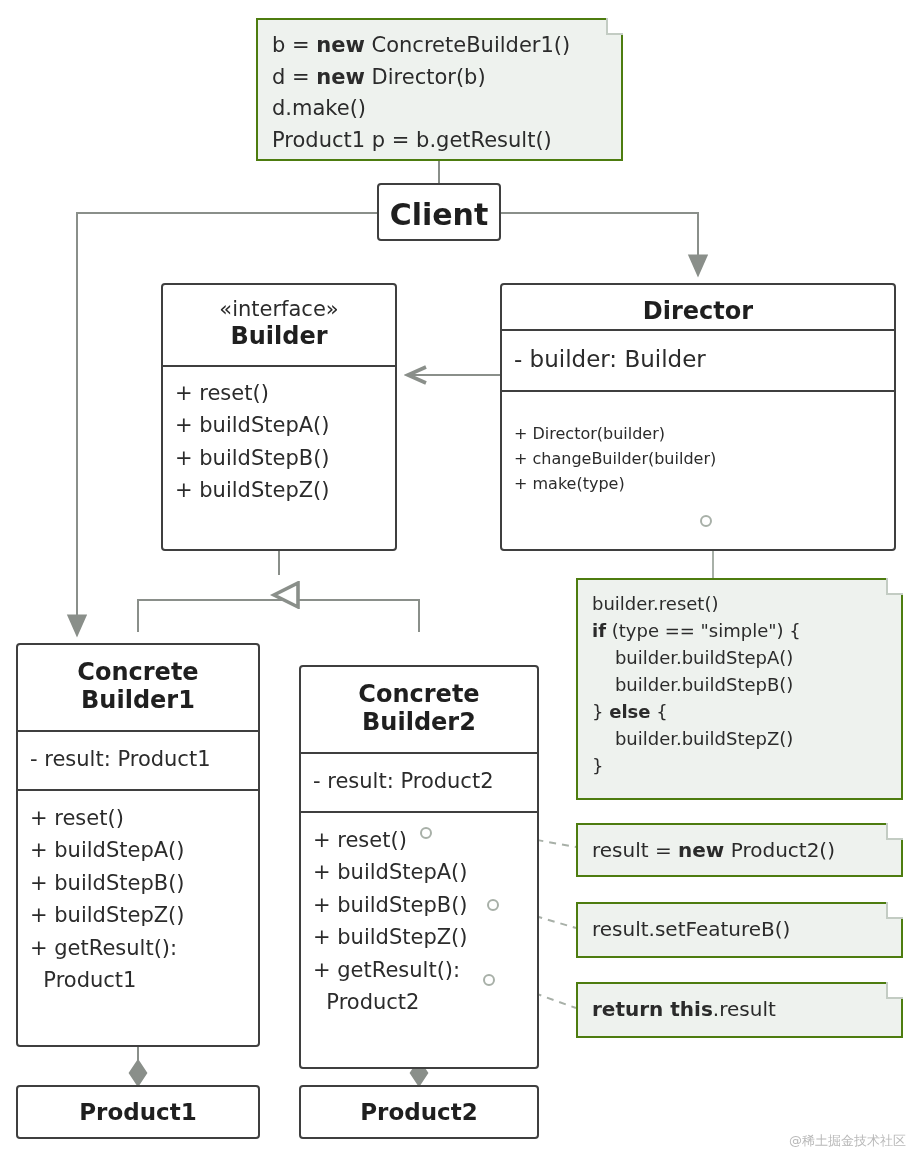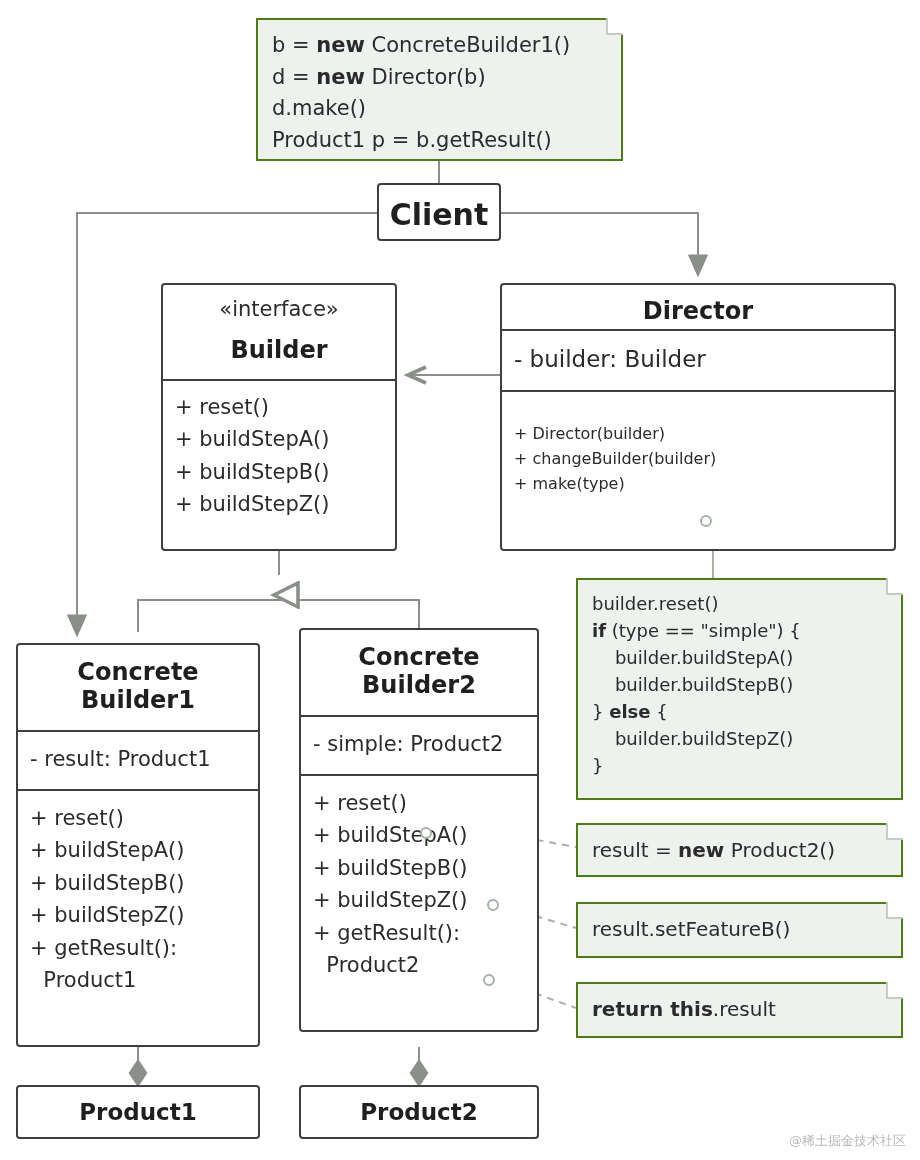--- a/index.html
+++ b/index.html
@@ -39,21 +39,21 @@
     font-weight: bold;
     color: #1f1f1f;
     padding: 10px 8px 12px 8px;
     line-height: 1.15;
   }
   .box .title .iface {
     display: block;
     font-weight: normal;
     font-size: 21px;
     color: #2b2b2b;
-    margin-bottom: 16px;
+    margin-bottom: 2px;
   }
   .box .divider {
     height: 2px;
     background: #3f3f3f;
   }
   .box .section {
     padding: 7px 12px 9px 12px;
     color: #2b2b2b;
   }
   .box .section .line {
@@ -94,21 +94,21 @@
   #director .title { font-size: 24px; padding-top: 13px; padding-bottom: 3px; }
   #director .section { font-size: 23px; }
   #director .sec-attr { padding-top: 11px; padding-bottom: 13px; }
   #director .sec-ops { padding-top: 30px; font-size: 16px; }
 
   #cb1 { left: 16px; top: 643px; width: 244px; height: 404px; }
   #cb1 .title { font-size: 24px; padding-top: 14px; padding-bottom: 16px; }
   #cb1 .sec-attr { font-size: 21px; padding-top: 11px; padding-bottom: 13px; }
   #cb1 .sec-ops { font-size: 21px; padding-top: 11px; }
 
-  #cb2 { left: 299px; top: 628px; width: 240px; height: 404px; }
+  #cb2 { left: 299px; top: 665px; width: 240px; height: 404px; }
   #cb2 .title { font-size: 24px; padding-top: 14px; padding-bottom: 16px; }
   #cb2 .sec-attr { font-size: 21px; padding-top: 11px; padding-bottom: 13px; }
   #cb2 .sec-ops { font-size: 21px; padding-top: 11px; }
 
   #product1 { left: 16px; top: 1085px; width: 244px; height: 54px; }
   #product1 .title { font-size: 23px; padding-top: 12px; }
   #product2 { left: 299px; top: 1085px; width: 240px; height: 54px; }
   #product2 .title { font-size: 23px; padding-top: 12px; }
 
   #note-client { left: 256px; top: 18px; width: 367px; height: 143px; font-size: 21px; }
@@ -234,21 +234,21 @@
       <div class="line">+ getResult():
   Product1</div>
     </div>
   </div>
 
   <div class="box" id="cb2">
     <div class="title">Concrete
 Builder2</div>
     <div class="divider"></div>
     <div class="section sec-attr">
-      <div class="line">- simple: Product2</div>
+      <div class="line">- result: Product2</div>
     </div>
     <div class="divider"></div>
     <div class="section sec-ops">
       <div class="line">+ reset()</div>
       <div class="line">+ buildStepA()</div>
       <div class="line">+ buildStepB()</div>
       <div class="line">+ buildStepZ()</div>
       <div class="line">+ getResult():
   Product2</div>
     </div>

